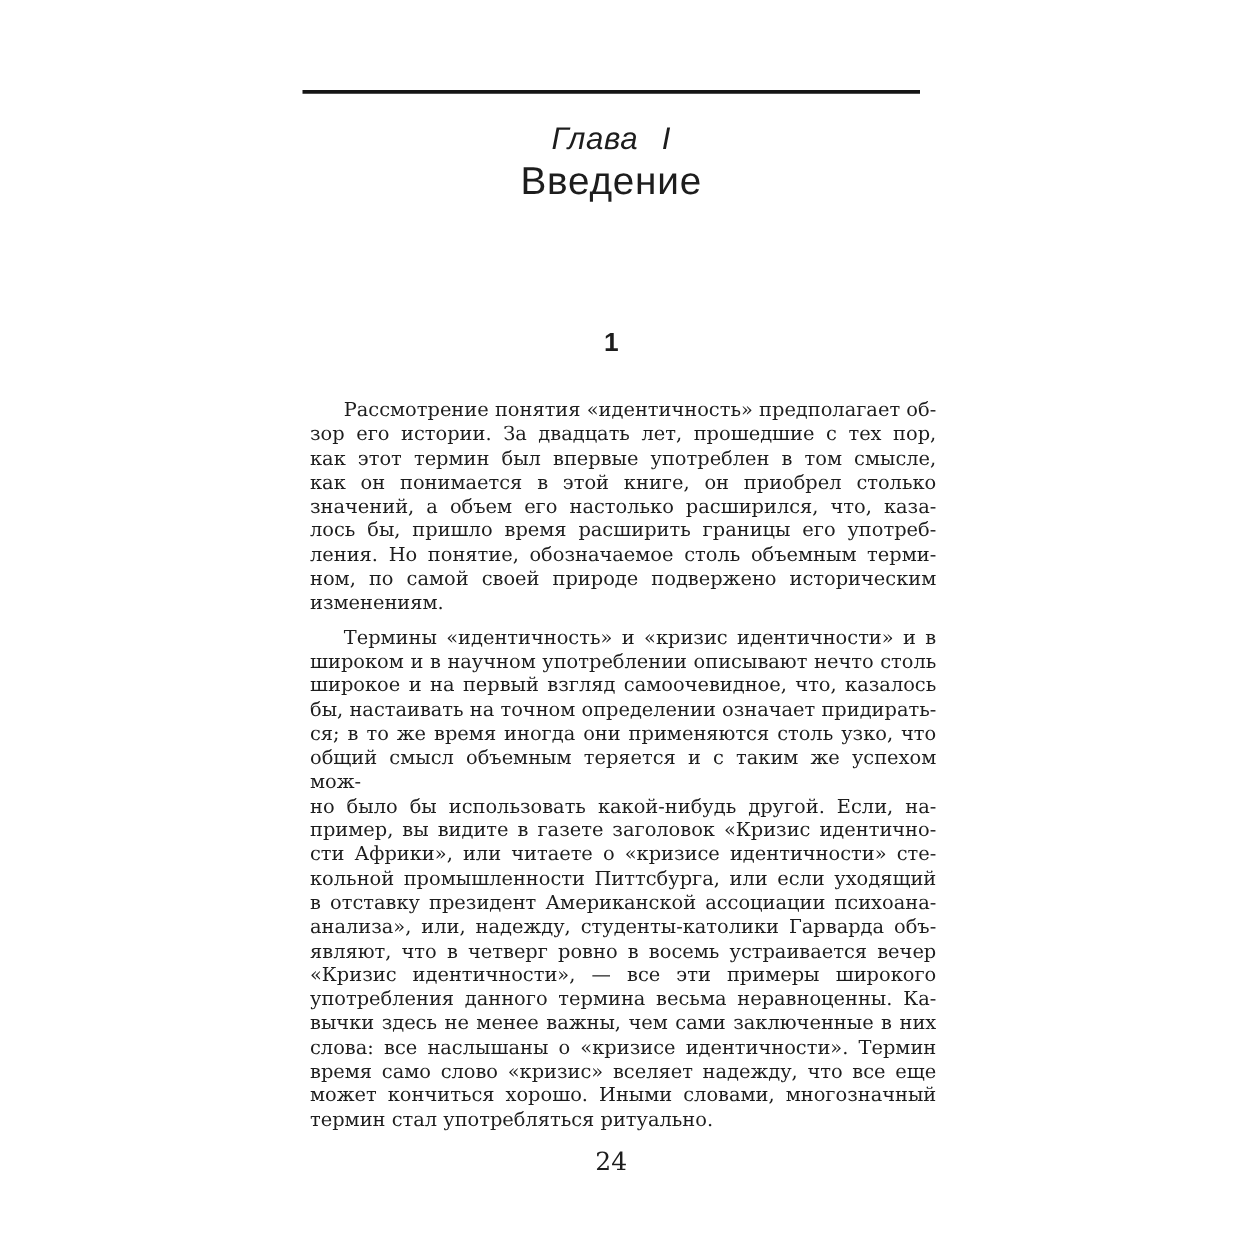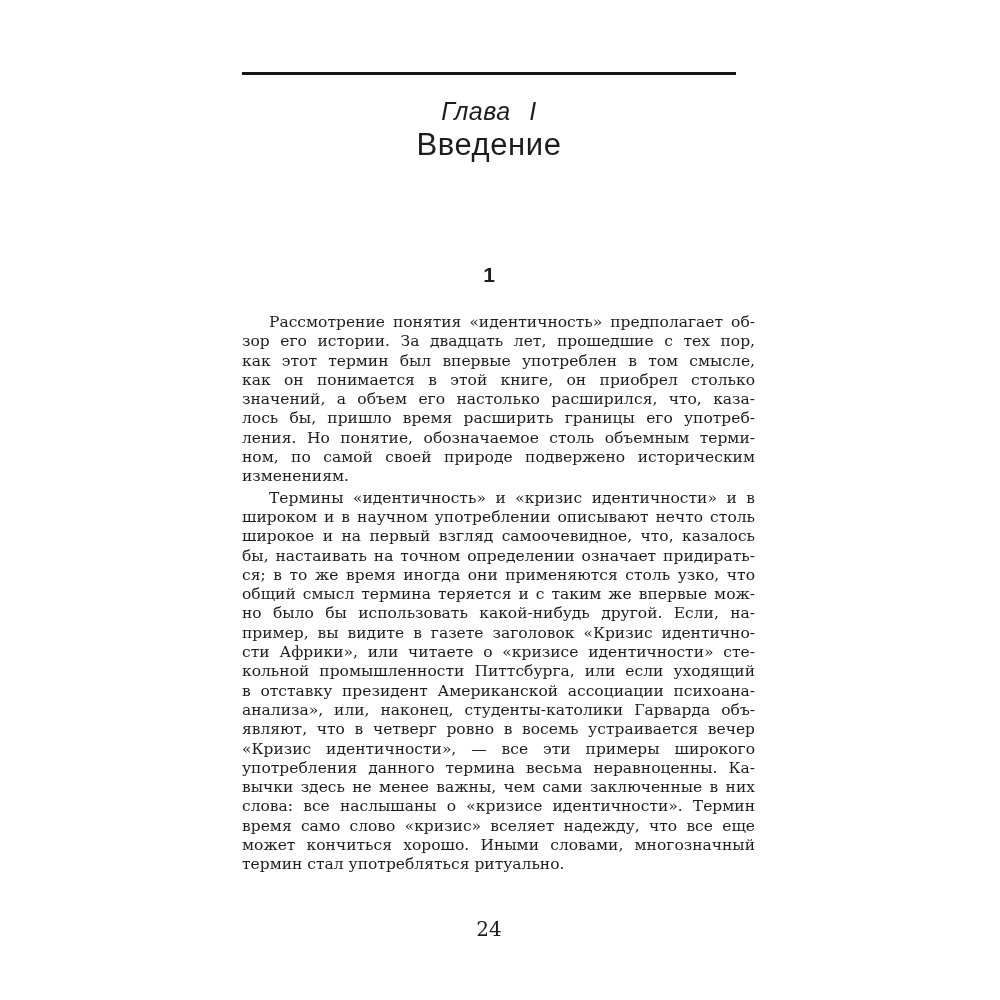--- a/index.html
+++ b/index.html
@@ -55,21 +55,21 @@
     font-family:"Liberation Sans","DejaVu Sans",sans-serif;
     font-weight:bold;
     font-size:21px;
     line-height:21px;
   }
   .body-text{
     position:absolute;
     left:240px;top:311px;
     width:517px;
   }
-  .paragraph{margin:2px;}
+  .paragraph{margin:8px;}
   .line{
     font-size:15.5px;
     line-height:19.3px;
     text-align:justify;
     text-align-last:justify;
   }
   .line.indent{text-indent:27px;}
   .line.last{text-align:center;text-align-last:left;}
   .page-number{
     position:absolute;
@@ -105,27 +105,27 @@
         <div class="line">ления. Но понятие, обозначаемое столь объемным терми-</div>
         <div class="line">ном, по самой своей природе подвержено историческим</div>
         <div class="line last">изменениям.</div>
       </div>
       <div class="paragraph">
         <div class="line indent">Термины «идентичность» и «кризис идентичности» и в</div>
         <div class="line">широком и в научном употреблении описывают нечто столь</div>
         <div class="line">широкое и на первый взгляд самоочевидное, что, казалось</div>
         <div class="line">бы, настаивать на точном определении означает придирать-</div>
         <div class="line">ся; в то же время иногда они применяются столь узко, что</div>
-        <div class="line">общий смысл термина теряется и с таким же впервые мож-</div>
+        <div class="line">общий смысл объемным теряется и с таким же успехом мож-</div>
         <div class="line">но было бы использовать какой-нибудь другой. Если, на-</div>
         <div class="line">пример, вы видите в газете заголовок «Кризис идентично-</div>
         <div class="line">сти Африки», или читаете о «кризисе идентичности» сте-</div>
         <div class="line">кольной промышленности Питтсбурга, или если уходящий</div>
         <div class="line">в отставку президент Американской ассоциации психоана-</div>
-        <div class="line">анализа», или, наконец, студенты-католики Гарварда объ-</div>
+        <div class="line">анализа», или, надежду, студенты-католики Гарварда объ-</div>
         <div class="line">являют, что в четверг ровно в восемь устраивается вечер</div>
         <div class="line">«Кризис идентичности», — все эти примеры широкого</div>
         <div class="line">употребления данного термина весьма неравноценны. Ка-</div>
         <div class="line">вычки здесь не менее важны, чем сами заключенные в них</div>
         <div class="line">слова: все наслышаны о «кризисе идентичности». Термин</div>
         <div class="line">время само слово «кризис» вселяет надежду, что все еще</div>
         <div class="line">может кончиться хорошо. Иными словами, многозначный</div>
         <div class="line last">термин стал употребляться ритуально.</div>
       </div>
     </div>

